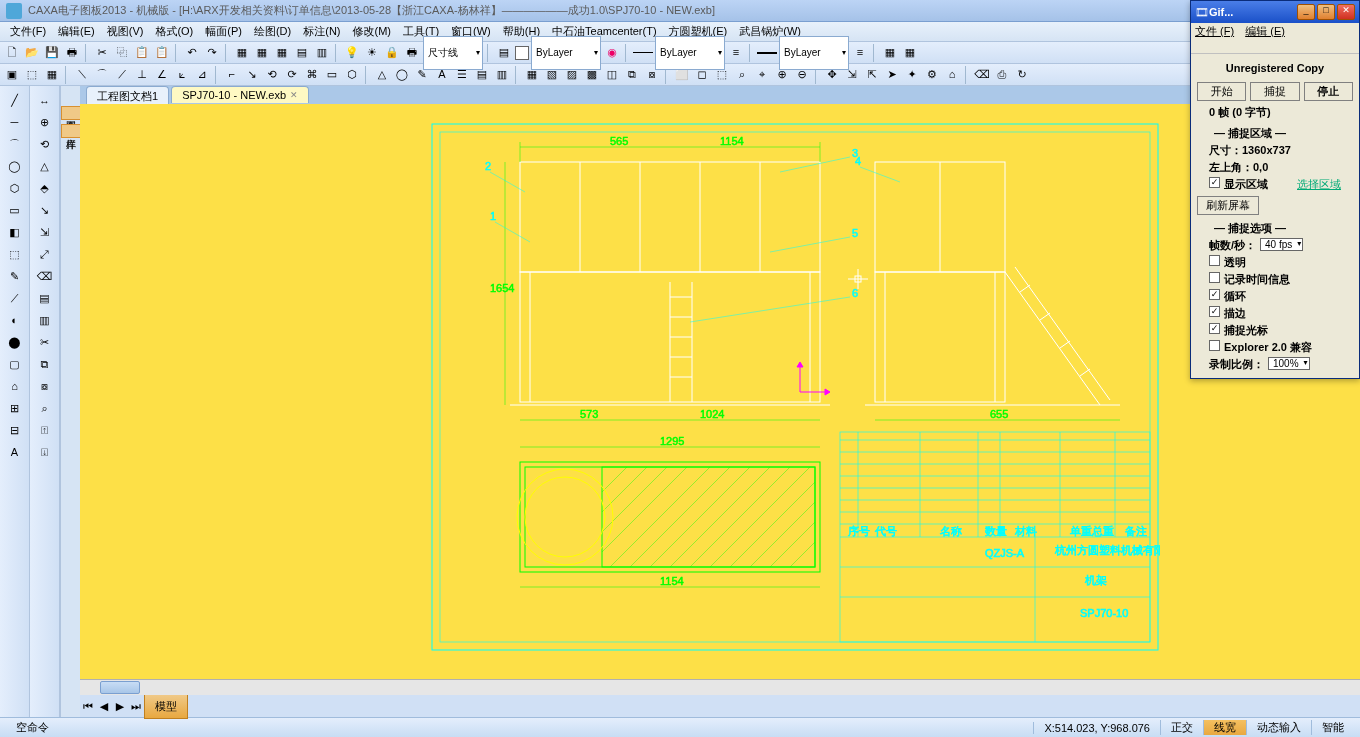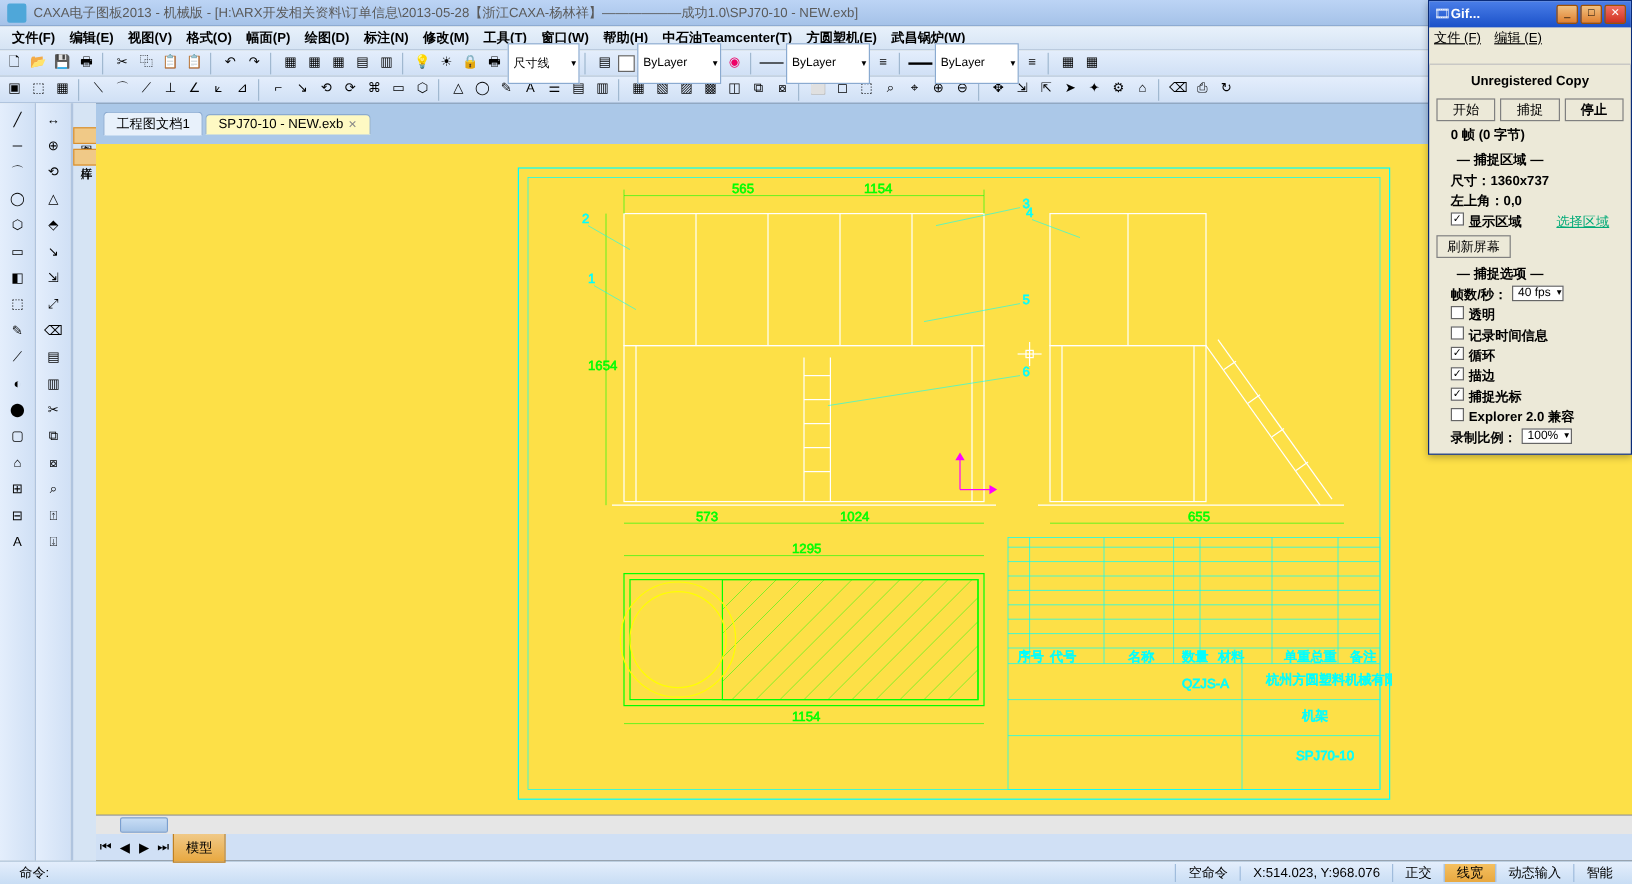--- a/index.html
+++ b/index.html
@@ -1,34 +1,34 @@
 <!DOCTYPE html>
 <html><head>
 <meta charset="utf-8">
 <style>
 * { margin:0; padding:0; box-sizing:border-box; font-family:"Microsoft YaHei",SimSun,Arial,sans-serif; font-size:11px; }
 body { width:1360px; height:737px; background:#ece9d8; overflow:hidden; position:relative; }
 .titlebar { height:22px; background:linear-gradient(#bcd4f5,#a5c2e8); border-bottom:1px solid #7a9fd0; display:flex; align-items:center; padding:0 6px; }
 .titlebar .icon { width:16px; height:16px; background:#4fa7d9; border-radius:2px; margin-right:6px; }
 .titlebar .title { color:#5a5a5a; white-space:nowrap; }
-.menubar { height:20px; background:linear-gradient(#e8f1fb,#d6e4f4); border-bottom:1px solid #b0c4de; display:flex; padding:0 4px;font-weight:bold; }
+.menubar { height:20px; background:linear-gradient(#e8f1fb,#d6e4f4); border-bottom:1px solid #b0c4de; display:flex; padding:0 4px; }
 .menubar .menu { padding:2px 6px; cursor:default; }
 .toolbar { height:22px; background:linear-gradient(#e4eefc,#d0e0f5); border-bottom:1px solid #b0c4de; display:flex; align-items:center; padding:0 3px; gap:2px; }
 .tbtn { width:18px; height:18px; display:flex; align-items:center; justify-content:center; cursor:default; border:1px solid transparent; }
 .sep { width:4px; height:18px; border-left:1px solid #a0b8d0; margin:0 2px; }
 .dd { height:34px; border:1px solid #8aaad0; background:#fff; padding:0 14px 0 4px; position:relative; font-size:10px; display:flex; align-items:center; }
 .dd::after { content:"▾"; position:absolute; right:2px; font-size:8px; }
 .swatch { width:14px; height:14px; background:#fff; border:1px solid #666; }
 .main { display:flex; height:631px; }
 .sidecol { width:30px; background:linear-gradient(90deg,#e4eefc,#d0e0f5); border-right:1px solid #b0c4de; display:flex; flex-direction:column; align-items:center; padding-top:4px; gap:2px; }
 .sidecol .tbtn { width:22px; height:20px; }
 .docktab { width:20px; background:#d6e4f4; border-left:1px solid #b0c4de; display:flex; flex-direction:column; align-items:center; padding-top:20px; gap:4px; }
 .docktab .vt { writing-mode:vertical-rl; background:#f0c987; border:1px solid #d89030; padding:6px 2px; font-size:10px; }
 .canvas-wrap { flex:1; display:flex; flex-direction:column; background:#000; }
-.doctabs { height:34px; background:#abc8e8; display:flex; align-items:center; padding-left:6px; }
+.doctabs { height:18px; background:#abc8e8; display:flex; align-items:flex-start; padding-left:6px; }
 .doctab { background:#e8f1fb; border:1px solid #8aaad0; border-bottom:none; padding:2px 10px; margin-right:2px; border-radius:4px 4px 0 0; display:flex; align-items:center; gap:4px; }
 .doctab.active { background:#fef9c3; }
 .doctab .x { font-size:9px; color:#888; }
 .canvas { flex:1; background:#fde047; position:relative; overflow:hidden; }
 .drawing { position:absolute; left:350px; top:18px; width:730px; height:530px; }
 .bottombar { height:22px; background:#d0e0f5; display:flex; align-items:center; }
 .bottombar .navbtn { width:16px; text-align:center; }
 .bottombar .mtab { background:linear-gradient(#f0c987,#e8a840); padding:4px 10px; border:1px solid #c08020; }
 .statusbar { height:20px; background:linear-gradient(#e4eefc,#c8ddf4); border-top:1px solid #a0bcdc; display:flex; align-items:center; padding:0 6px; }
 .statusbar .cell { padding:0 10px; border-left:1px solid #a0bcdc; }
@@ -614,21 +614,20 @@
       <div class="navbtn">⏮</div>
       <div class="navbtn">◀</div>
       <div class="navbtn">▶</div>
       <div class="navbtn">⏭</div>
       <div class="mtab">模型</div>
     </div>
   </div>
 </div>
 
 <div class="statusbar">
-  <div class="cell">命令:</div>
   <div class="cell">空命令</div>
   <div class="cell">X:514.023, Y:968.076</div>
   <div class="cell">正交</div>
   <div class="cell hl">线宽</div>
   <div class="cell">动态输入</div>
   <div class="cell">智能</div>
 </div>
 
 <div class="gifwin">
   <div class="tb">

